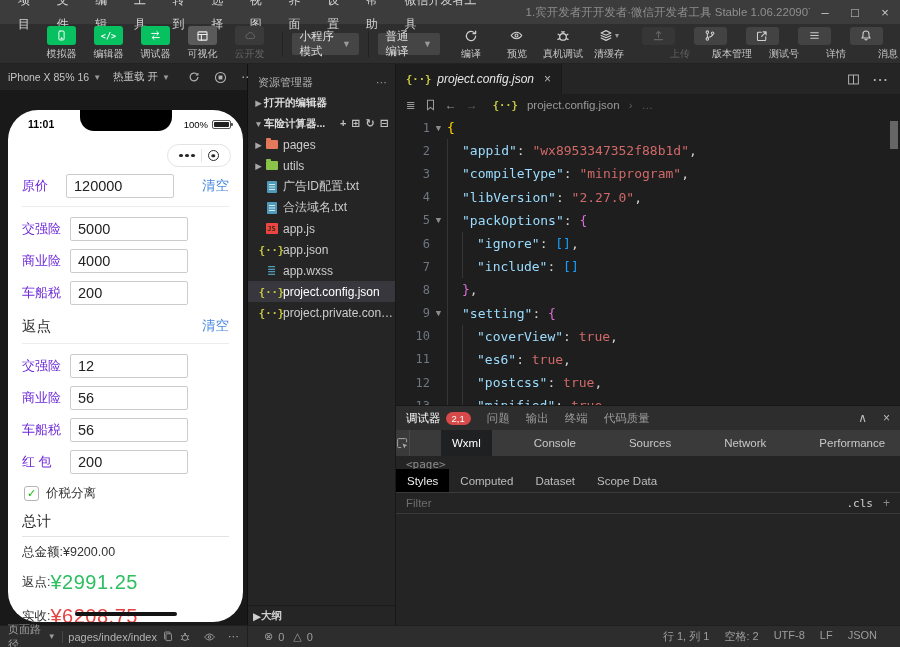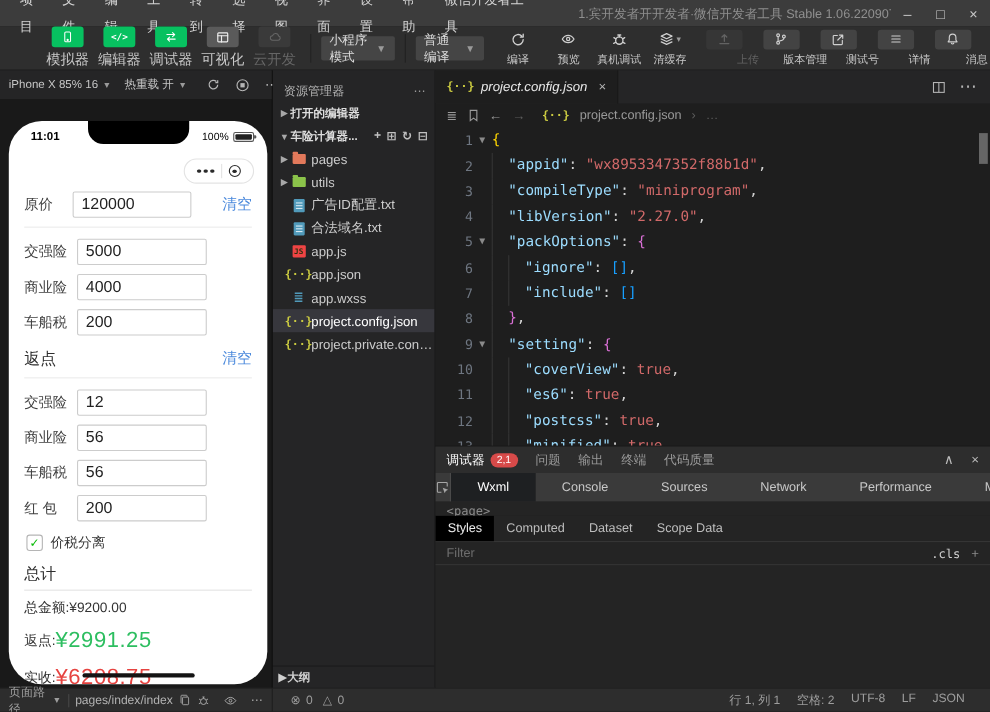--- a/index.html
+++ b/index.html
@@ -13,21 +13,21 @@
   .menu-item{padding:0 8px;line-height:24px;cursor:default;}
   .win-title{margin-left:34px;color:#8f8f8f;font-size:11.5px;white-space:nowrap;overflow:hidden;max-width:330px;}
   .win-controls{margin-left:auto;display:flex;}
   .win-btn{width:30px;height:24px;display:flex;align-items:center;justify-content:center;color:#c8c8c8;font-size:13px;}
 
   
   .toolbar{height:40px;background:#2e2e2e;border-bottom:1px solid #222;display:flex;align-items:center;padding:0 8px 0 38px;}
   .tb-group{display:flex;align-items:flex-start;}
   .tool-btn{width:47px;display:flex;flex-direction:column;align-items:center;gap:2px;cursor:pointer;}
   .tool-btn .ibox{width:29px;height:19px;border-radius:3px;display:flex;align-items:center;justify-content:center;}
-  .tool-btn .lbl{font-size:13px;color:#c8c8c8;white-space:nowrap;}
+  .tool-btn .lbl{font-size:10px;color:#c8c8c8;white-space:nowrap;}
   .ibox.green{background:#07c160;color:#fff;}
   .ibox.gray{background:#5a5a5a;color:#eee;}
   .ibox.dis{background:#3a3a3a;color:#666;}
   .tool-btn.disabled .lbl{color:#666;text-align:center;}
   .tb-sep{width:1px;height:26px;background:#222;margin:0 9px;align-self:center;}
   .tb-select{height:22px;background:#454545;border-radius:2px;display:flex;align-items:center;padding:0 8px;color:#ddd;font-size:11.5px;align-self:center;}
   .tb-select .caret{margin-left:auto;color:#9a9a9a;font-size:9px;padding-left:8px;}
   .mini-btn{width:46px;display:flex;flex-direction:column;align-items:center;gap:2px;cursor:pointer;color:#cfcfcf;}
   .mini-btn .mi{height:18px;display:flex;align-items:center;justify-content:center;}
   .mini-btn .lbl{font-size:10px;color:#c8c8c8;white-space:nowrap;}
@@ -54,21 +54,21 @@
   .batt i{position:absolute;inset:1px;background:#222;border-radius:1px;}
   .batt::after{content:"";position:absolute;right:-3px;top:2px;width:2px;height:3px;background:#555;border-radius:0 1px 1px 0;}
   .capsule{position:absolute;top:34px;right:12px;width:64px;height:23px;border:1px solid #e3e3e3;border-radius:13px;display:flex;align-items:center;justify-content:center;gap:6px;background:#fff;}
   .cap-dots{display:flex;gap:2.5px;}
   .cap-dots i{width:3.5px;height:3.5px;border-radius:50%;background:#2b2b2b;}
   .cap-div{width:1px;height:13px;background:#e3e3e3;}
   .cap-target{width:11px;height:11px;border:1.6px solid #2b2b2b;border-radius:50%;position:relative;}
   .cap-target::after{content:"";position:absolute;left:50%;top:50%;transform:translate(-50%,-50%);width:3.5px;height:3.5px;border-radius:50%;background:#2b2b2b;}
   .p-form{position:absolute;top:64px;left:14px;right:14px;font-size:13px;color:#333;}
   .frow{display:flex;align-items:center;height:24px;margin-bottom:8px;}
-  .flabel{width:48px;color:#404040;}
+  .flabel{width:48px;color:#6d28d9;}
   .finput{width:118px;height:24px;border:1px solid #ccc;border-radius:2px;padding:0 7px;font-size:14.5px;color:#222;display:flex;align-items:center;background:#fff;}
   .finput.price{width:108px;}
   .clear-link{margin-left:auto;color:#4a89dc;font-size:13.5px;cursor:pointer;}
   .fdivider{border-top:1px solid #ececec;margin:2px 0 10px 0;}
   .sec-head{display:flex;align-items:center;height:26px;margin:2px 0 4px 0;}
   .sec-title{font-size:14.5px;color:#2e2e2e;}
   .chkrow{display:flex;align-items:center;height:22px;margin:2px 0 6px 2px;}
   .chkbox{width:15px;height:15px;border:1px solid #b5b5b5;border-radius:3px;display:flex;align-items:center;justify-content:center;color:#09bb07;font-size:11px;font-weight:bold;background:#fff;}
   .chklabel{margin-left:7px;font-size:12.5px;color:#333;}
   .total-title{font-size:14.5px;color:#2e2e2e;margin-top:8px;padding-bottom:5px;border-bottom:1px solid #e3e3e3;}
@@ -124,21 +124,21 @@
 
   
   .dbg{flex:1;background:#242424;border-top:1px solid #171717;display:flex;flex-direction:column;min-height:0;}
   .dbg-tabs{height:24px;background:#2d2d2d;display:flex;align-items:center;padding:0 10px;gap:16px;font-size:11.5px;color:#9a9a9a;}
   .dbg-tab{display:flex;align-items:center;gap:5px;cursor:pointer;}
   .dbg-tab.active{color:#fff;}
   .dbg-badge{background:#d74a49;color:#fff;font-size:9.5px;border-radius:8px;padding:1px 6px;line-height:11px;}
   .dbg-tabs .winctl{margin-left:auto;display:flex;gap:16px;color:#bdbdbd;font-size:12px;}
   .devtools{height:26px;background:#3a3a3a;display:flex;align-items:center;font-size:11.5px;color:#c8c8c8;}
   .inspect-box{width:28px;height:26px;display:flex;align-items:center;justify-content:center;border-right:1px solid #4a4a4a;color:#a8a8a8;}
-  .dt-tab{padding:0 24px;height:26px;display:flex;align-items:center;cursor:pointer;}
+  .dt-tab{padding:0 11px;height:26px;display:flex;align-items:center;cursor:pointer;margin-left:31px;}
   .dt-tab.active{background:#1e2022;color:#fff;}
   .dt-more{padding:0 8px;color:#c0c0c0;}
   .dt-right{margin-left:auto;display:flex;align-items:center;gap:9px;padding-right:8px;}
   .err-chip{display:flex;align-items:center;gap:3px;font-size:11px;color:#e46962;}
   .warn-chip{display:flex;align-items:center;gap:3px;font-size:11px;color:#e2b341;}
   .err-dot{width:11px;height:11px;border-radius:50%;background:#e05252;color:#fff;font-size:8px;display:flex;align-items:center;justify-content:center;}
   .warn-tri{width:0;height:0;border-left:5.5px solid transparent;border-right:5.5px solid transparent;border-bottom:9.5px solid #e2b341;position:relative;}
   .dt-div{width:1px;height:16px;background:#525252;}
   .dt-ico{color:#a8a8a8;font-size:13px;}
   .elem-sliver{height:13px;overflow:hidden;color:#8a8a8a;font-family:"DejaVu Sans Mono",monospace;font-size:11px;padding-left:10px;line-height:18px;background:#242424;}

